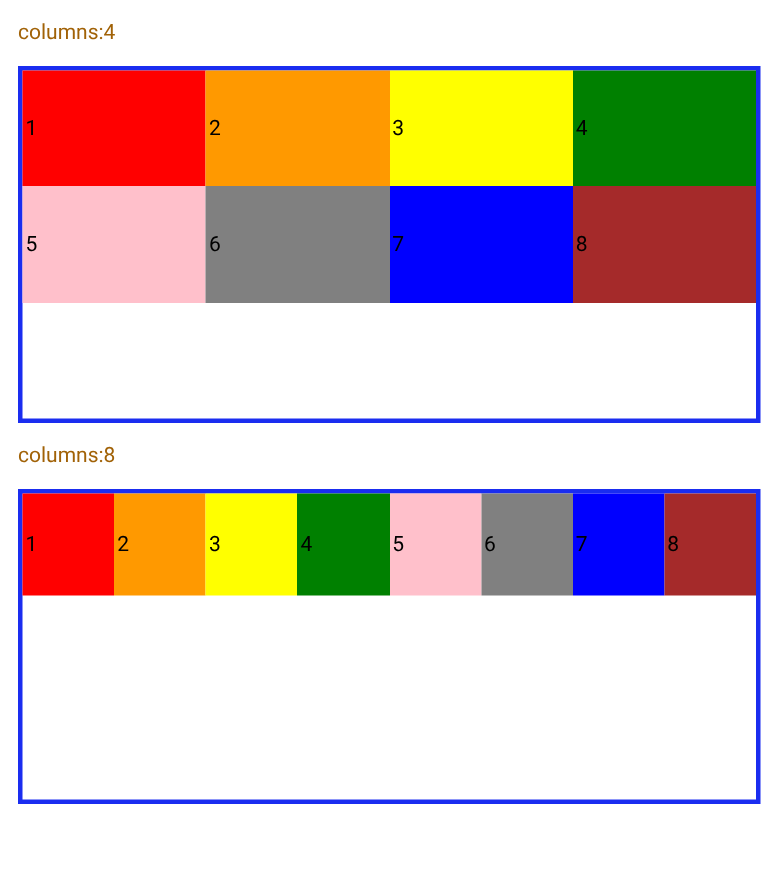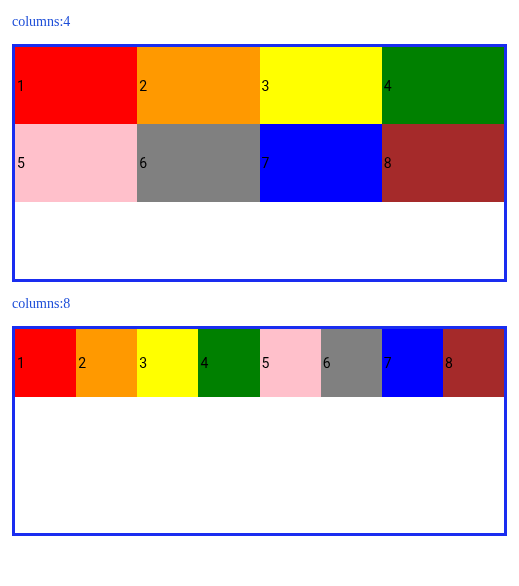--- a/index.html
+++ b/index.html
@@ -6,22 +6,21 @@
     body {
       font-family: -apple-system, BlinkMacSystemFont, "Segoe UI", Roboto, Helvetica, Arial, sans-serif;
       padding: 8px 12px;
       width: 519px;
       color: #111;
       font-size: 14px;
     }
     .label {
       margin: 6px 0 14px 0;
       font-size: 14px;
-      color: #1d4ed8;
-      font-family: Liberation Serif, serif;
+      color: #a16207;
     }
     .grid-box {
       border: 3px solid #1a2df0;
       width: 100%;
       height: 238px;
       margin-bottom: 14px;
       display: grid;
       grid-auto-rows: 1fr;
       align-items: stretch;
     }

